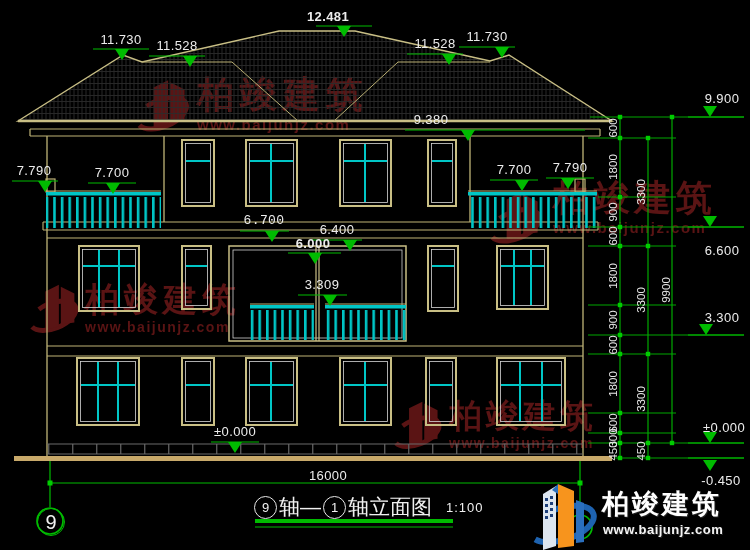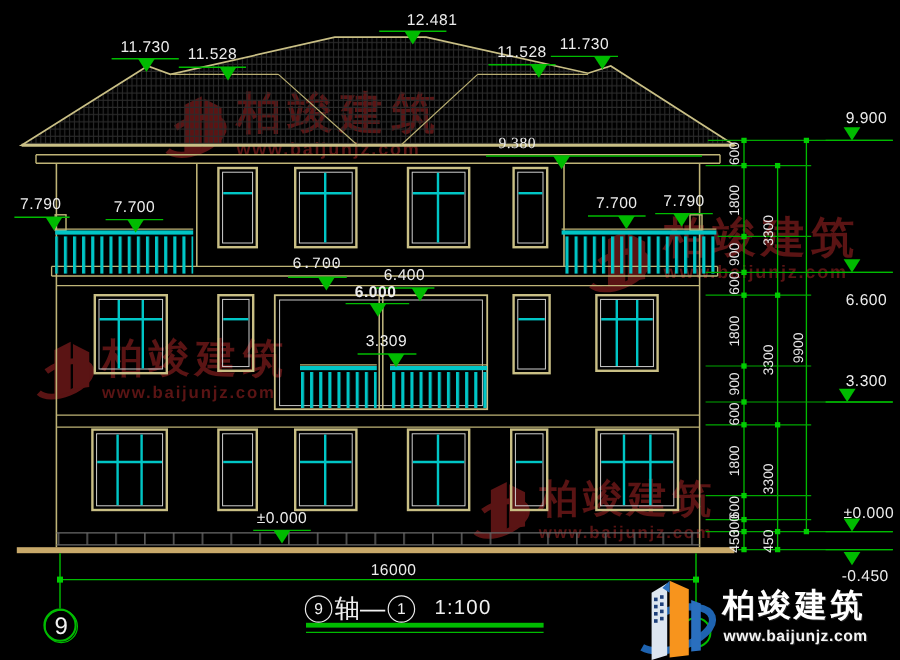--- a/index.html
+++ b/index.html
@@ -11,21 +11,21 @@
   .vdim{position:absolute;color:#e6e6e6;font:11.5px "Liberation Sans",sans-serif;
         transform:translate(-50%,-50%) rotate(-90deg);white-space:nowrap;z-index:30;}
   .wm{position:absolute;color:#5a1414;z-index:5;line-height:1;white-space:nowrap;}
   .wm .brand{font-weight:bold;letter-spacing:6px;}
   .wm .site{font-weight:bold;letter-spacing:1.5px;margin-top:4px;}
   #title-row{position:absolute;left:252px;top:493px;display:flex;align-items:center;
              color:#f0f0f0;font-size:21px;z-index:30;white-space:nowrap;}
   .tcircle{display:inline-flex;align-items:center;justify-content:center;
            width:21px;height:21px;border:1.5px solid #e8e8e8;border-radius:50%;
            font-size:13px;margin:0 2px;flex:none;}
-  #title-scale{font-size:17px;margin-left:14px;letter-spacing:1px;}
+  #title-scale{font-size:13px;margin-left:14px;letter-spacing:1px;}
   .bubble{position:absolute;display:flex;align-items:center;justify-content:center;
           border:1.6px solid #00bb00;border-radius:50%;color:#f2f2f2;z-index:20;}
   #brand-block{position:absolute;left:528px;top:472px;width:222px;height:78px;z-index:40;}
   #brand-text{position:absolute;left:74px;top:14px;color:#fff;font-weight:bold;
               font-size:27px;letter-spacing:3px;text-shadow:1px 1px 0 #222;}
   #brand-site{position:absolute;left:75px;top:50px;color:#f4f4f4;font-weight:bold;
               font-size:13px;letter-spacing:.5px;text-shadow:1px 1px 0 #222;}
 </style>
 </head>
 <body>
@@ -249,26 +249,26 @@
     <path d="M50,461 V507 M580,461 V514 M50,483 H580" stroke="#00bb00" stroke-width="1.2" fill="none"></path>
     <rect x="47.5" y="480.5" width="5" height="5" fill="#00cc00"></rect>
     <rect x="577.5" y="480.5" width="5" height="5" fill="#00cc00"></rect>
     <circle cx="50" cy="521" r="13" fill="none" stroke="#00bb00" stroke-width="1.7"></circle>
     <circle cx="580" cy="527" r="12" fill="none" stroke="#00bb00" stroke-width="1.7"></circle>
 
     <rect x="255" y="519" width="198" height="4" fill="#00bb00"></rect>
     <line x1="255" y1="527" x2="453" y2="527" stroke="#00bb00" stroke-width="1"></line>
   </svg>
 
-  <div class="elev" style="left:360px;top:16px;">12.481</div>
+  <div class="elev" style="left:328px;top:16px;font-weight:bold;">12.481</div>
   <div class="elev" style="left:121px;top:39px;">11.730</div>
   <div class="elev" style="left:177px;top:45px;">11.528</div>
   <div class="elev" style="left:435px;top:43px;">11.528</div>
   <div class="elev" style="left:487px;top:36px;">11.730</div>
-  <div class="elev" style="left:431px;top:119px;font-family:Liberation Serif, serif;">9.380</div>
+  <div class="elev" style="left:431px;top:119px;">9.380</div>
   <div class="elev" style="left:34px;top:170px;">7.790</div>
   <div class="elev" style="left:112px;top:172px;">7.700</div>
   <div class="elev" style="left:514px;top:169px;">7.700</div>
   <div class="elev" style="left:570px;top:167px;">7.790</div>
   <div class="elev" style="left:264px;top:220px;font-family:Liberation Mono, monospace;">6.700</div>
   <div class="elev" style="left:337px;top:229px;">6.400</div>
   <div class="elev" style="left:313px;top:243px;font-weight:bold;">6.000</div>
   <div class="elev" style="left:322px;top:284px;">3.309</div>
   <div class="elev" style="left:235px;top:431px;">±0.000</div>
   <div class="elev" style="left:722px;top:98px;">9.900</div>
@@ -306,20 +306,21 @@
     </div>
 
   <div id="title-row">
     <span class="tcircle">
         <span>9</span>
       </span>
     <span>轴—</span>
     <span class="tcircle">
         <span>1</span>
       </span>
+    <span>轴立面图</span>
     <span id="title-scale">1:100</span>
   </div>
 
   <div id="brand-block">
     <svg width="78" height="78" viewBox="0 0 78 78">
       <ellipse cx="34" cy="52" rx="33" ry="16" transform="rotate(-18 34 52)" fill="none" stroke="#1e63b0" stroke-width="6" stroke-dasharray="72 38"></ellipse>
       <polygon points="15,22 28,14 28,74 15,78" fill="#dde6f0"></polygon>
       <rect x="17" y="26" width="3" height="3" fill="#1d3f7a"></rect>
         <rect x="22" y="24" width="3" height="3" fill="#1d3f7a"></rect>
       <rect x="17" y="32" width="3" height="3" fill="#1d3f7a"></rect>

